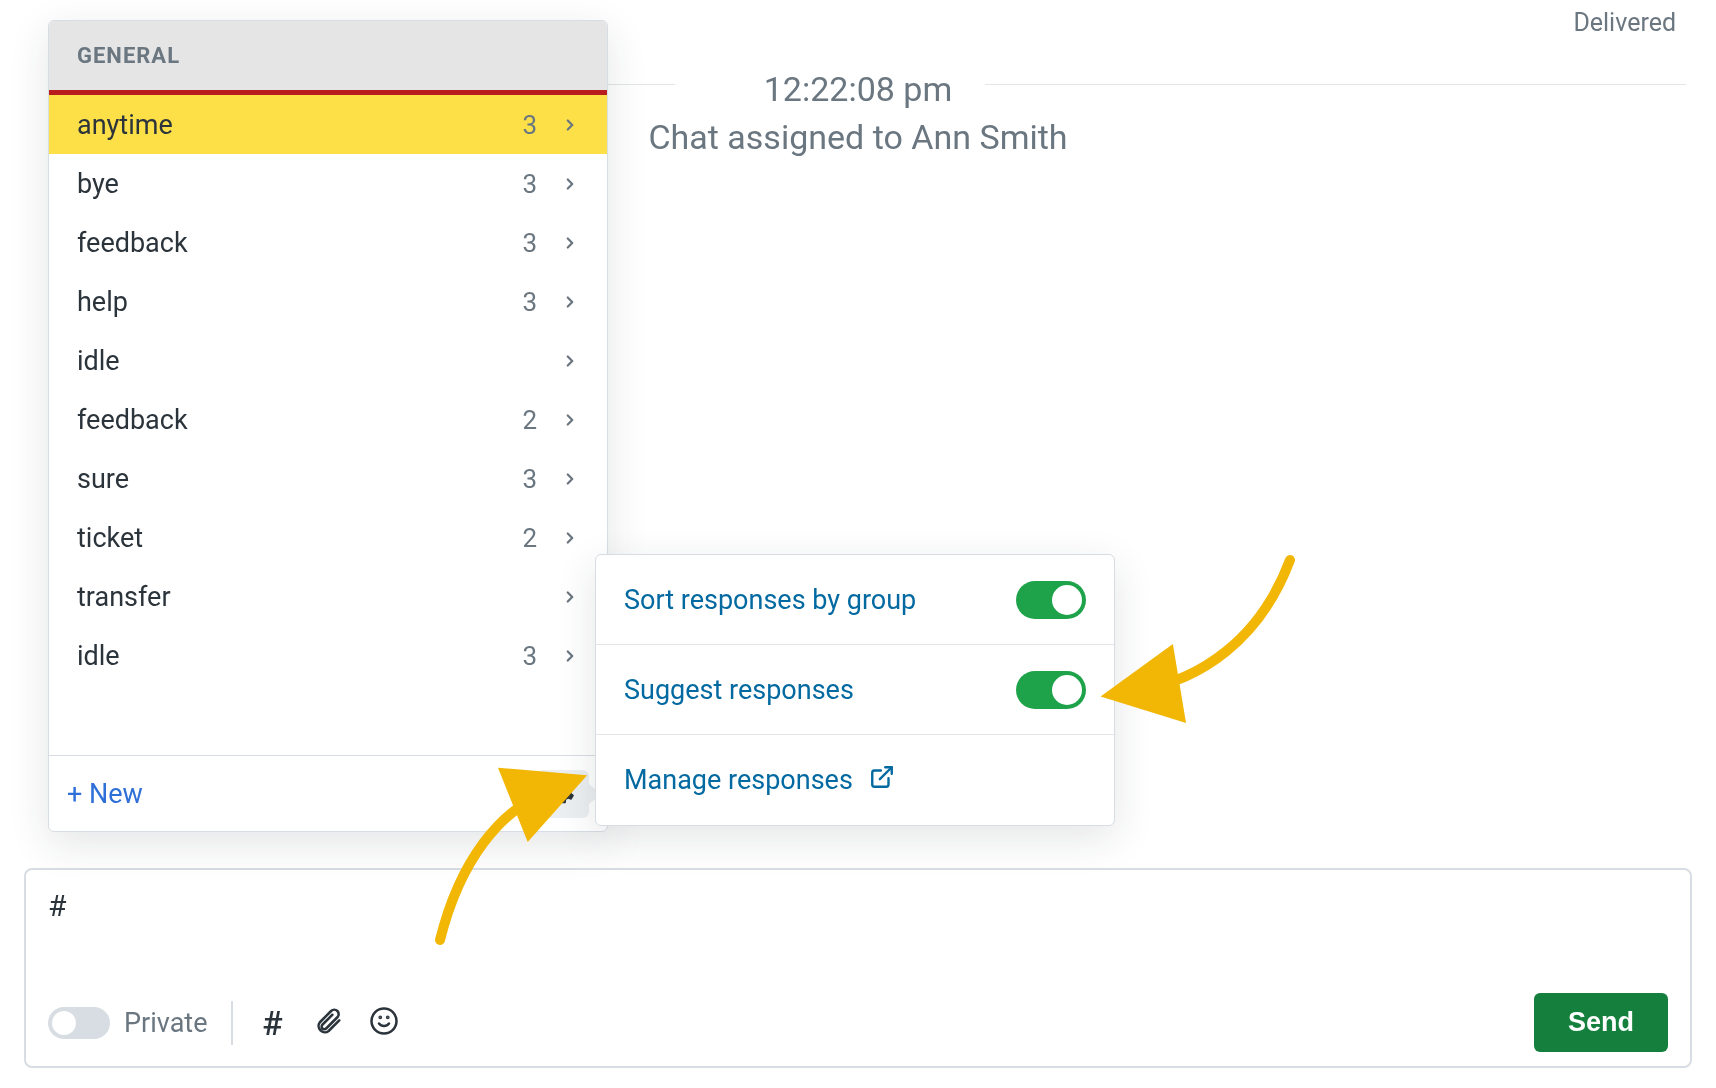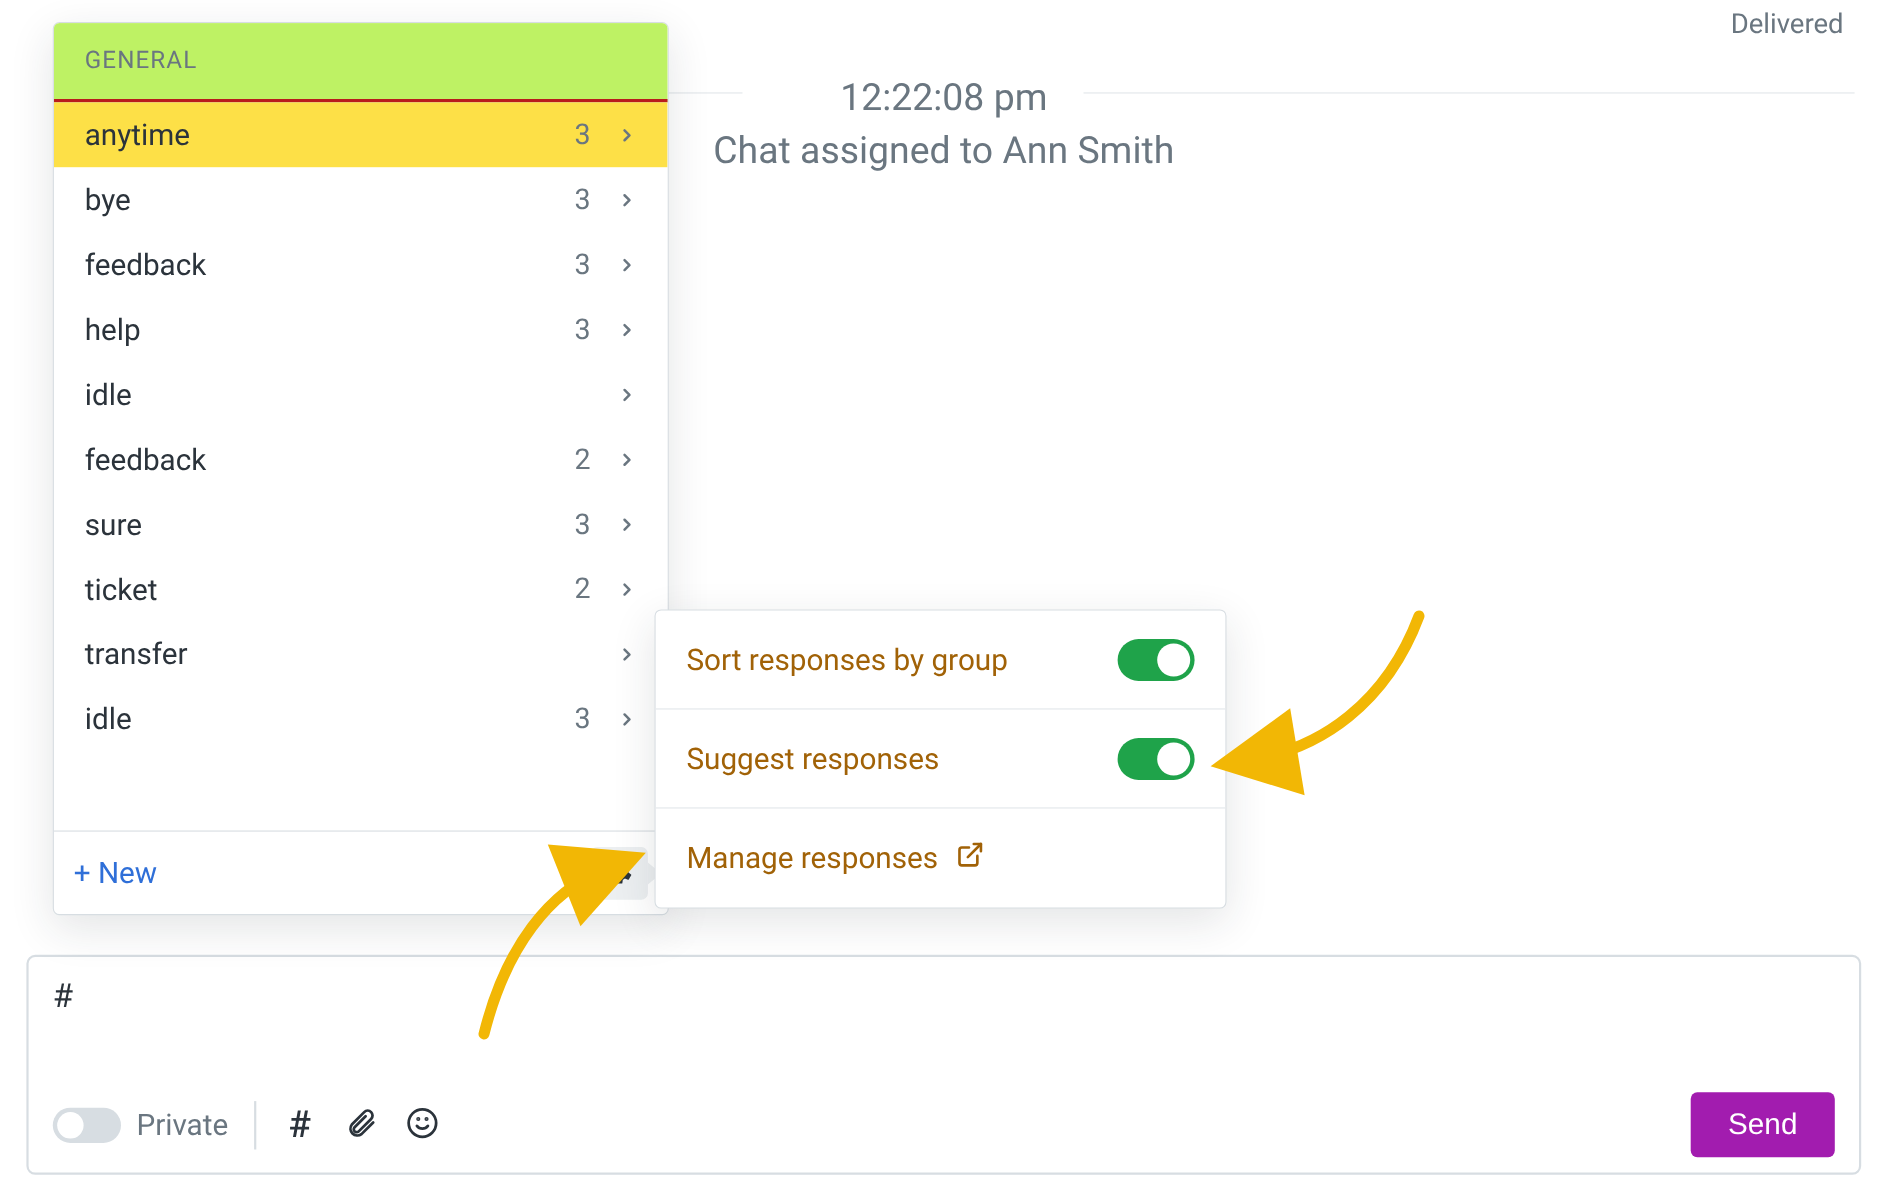--- a/index.html
+++ b/index.html
@@ -117,52 +117,52 @@
     color: #2b333b;
   }
   .tb-icon svg { width: 30px; height: 30px; }
   .hash-glyph {
     font-size: 34px;
     font-weight: 500;
     color: #2b333b;
   }
   .send-btn {
     margin-left: auto;
-    background: #a21caf;
+    background: #15803d;
     color: #fff;
     border: none;
     border-radius: 6px;
     font-size: 27px;
-    font-weight: 400;
+    font-weight: 700;
     padding: 14px 34px;
     cursor: pointer;
   }
 
   
   .panel {
     position: absolute;
     left: 48px;
     top: 20px;
     width: 560px;
     height: 812px;
     background: #fff;
     border: 1px solid #d7dde2;
     border-radius: 6px;
     box-shadow: 0 12px 40px rgba(30,40,50,0.12);
     overflow: hidden;
     display: flex;
     flex-direction: column;
   }
   .panel-header {
-    background: #bef264;
-    border-bottom: 3px solid #b91c1c;
+    background: #e5e5e5;
+    border-bottom: 5px solid #b91c1c;
     padding: 22px 28px;
     color: #6a7680;
     font-size: 22px;
-    font-weight: 400;
+    font-weight: 700;
     letter-spacing: 1px;
   }
   .panel-list {
     flex: 1;
     overflow: auto;
   }
   .panel-row {
     display: flex;
     align-items: center;
     padding: 0 28px;
@@ -235,21 +235,21 @@
     border-radius: 6px;
     box-shadow: 0 12px 40px rgba(30,40,50,0.12);
     overflow: hidden;
   }
   .popover-row {
     display: flex;
     align-items: center;
     padding: 0 28px;
     height: 90px;
     font-size: 27px;
-    color: #a16207;
+    color: #0369a1;
     border-bottom: 1px solid #e2e6e9;
   }
   .popover-row:last-child { border-bottom: none; cursor: pointer; }
   .popover-row .label { flex: 1; display: flex; align-items: center; gap: 16px; }
   .green-toggle {
     width: 70px;
     height: 38px;
     border-radius: 19px;
     background: #1fa34a;
     position: relative;

